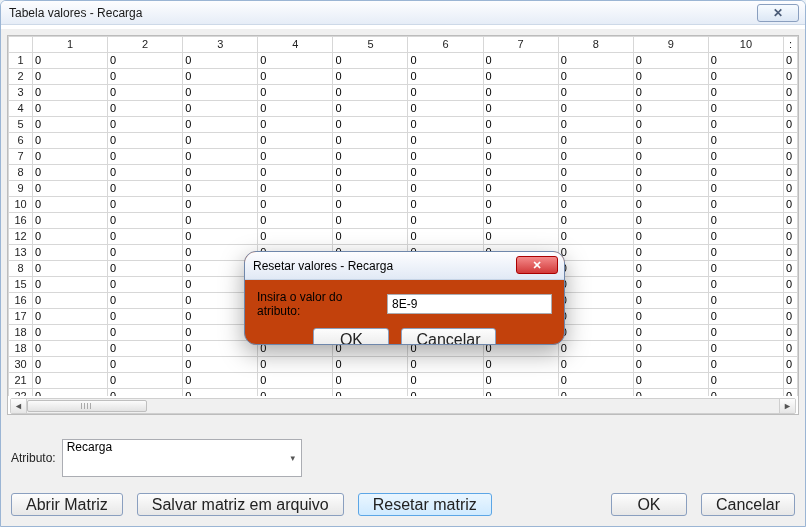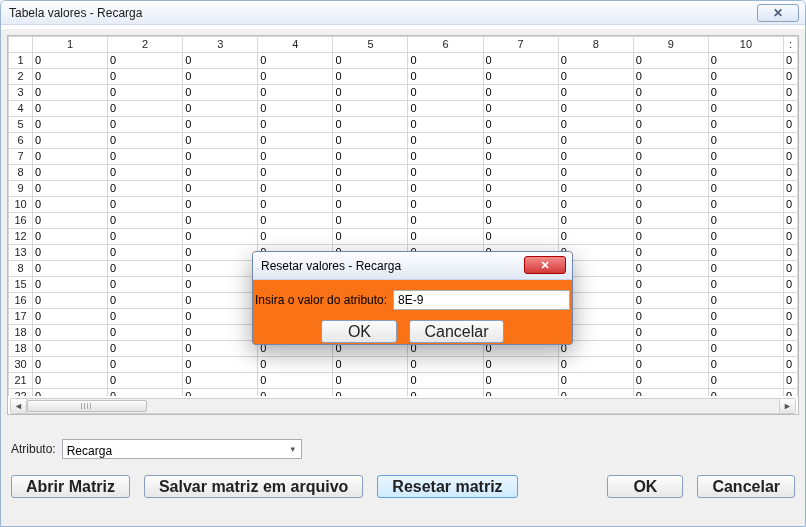--- a/index.html
+++ b/index.html
@@ -125,34 +125,34 @@
   .controls {
     margin-top: 24px;
     padding: 0 4px;
   }
   .row1 {
     display:flex; align-items:center; gap:6px;
     margin-bottom: 16px;
   }
   .row1 label { color:#222; }
   .combo {
-    width: 240px; height:20px;
+    width: 240px; height:38px;
     border:1px solid #abadb3;
     background:#fff;
-    display:flex; align-items:flex-end;
+    display:flex; align-items:flex-start;
     padding: 0 4px;
     position:relative;
   }
   .combo .arrow {
     position:absolute; right:0; top:0; bottom:0; width:16px;
     display:flex; align-items:center; justify-content:center;
     color:#555; font-size:9px;
   }
   .row2 {
-    display:flex; align-items:center; gap:14px;font-weight:bold;
+    display:flex; align-items:center; gap:14px;
   }
   .btn {
     height: 23px;
     padding: 0 14px;
     border: 1px solid #8a9fbf;
     border-radius: 3px;
     background: linear-gradient(#fdfdfd,#e7e7e7);
     display:inline-flex; align-items:center; justify-content:center;
     cursor: default;
     font-size:16px;
@@ -160,25 +160,25 @@
   }
   .btn.highlight {
     background: linear-gradient(#eaf6ff,#cfeaff);
     border-color:#5ca6e6;
   }
   .spacer { flex:1; }
 
   
   .modal {
     position:absolute;
-    left: 251px; top: 222px;
+    left: 243px; top: 222px;
     width: 321px; height: 94px;
-    background: #f97316;
+    background: #c2410c;
     border: 1px solid #6f87ab;
-    border-radius: 4px;
+    border-radius: 12px;
     box-shadow: 0 8px 24px rgba(0,0,0,0.35);
     overflow:hidden;
   }
   .modal .mtitle {
     height: 28px;
     background: linear-gradient(#fdfdff,#e1e9f5);
     border-bottom: 1px solid #c6d4e6;
     display:flex; align-items:center;
     padding: 0 8px;
     font-size:12px;
@@ -188,21 +188,21 @@
     position:absolute; right:6px; top:4px;
     width: 42px; height:18px;
     border:1px solid #a00;
     border-radius:3px;
     background: linear-gradient(#f48a8a,#d23a3a);
     color:#fff; font-weight:bold;
     display:flex; align-items:center; justify-content:center;
     font-size:11px;
   }
   .modal .mbody {
-    padding: 10px 2px 8px;
+    padding: 10px 12px 8px;
   }
   .modal .field {
     display:flex; align-items:center; gap:6px;
     margin-bottom:10px;
   }
   .modal .field input {
     flex:1; height:20px;
     border:1px solid #abadb3;
     padding:0 4px;
     font-family:Liberation Sans, sans-serif; font-size:12px;

